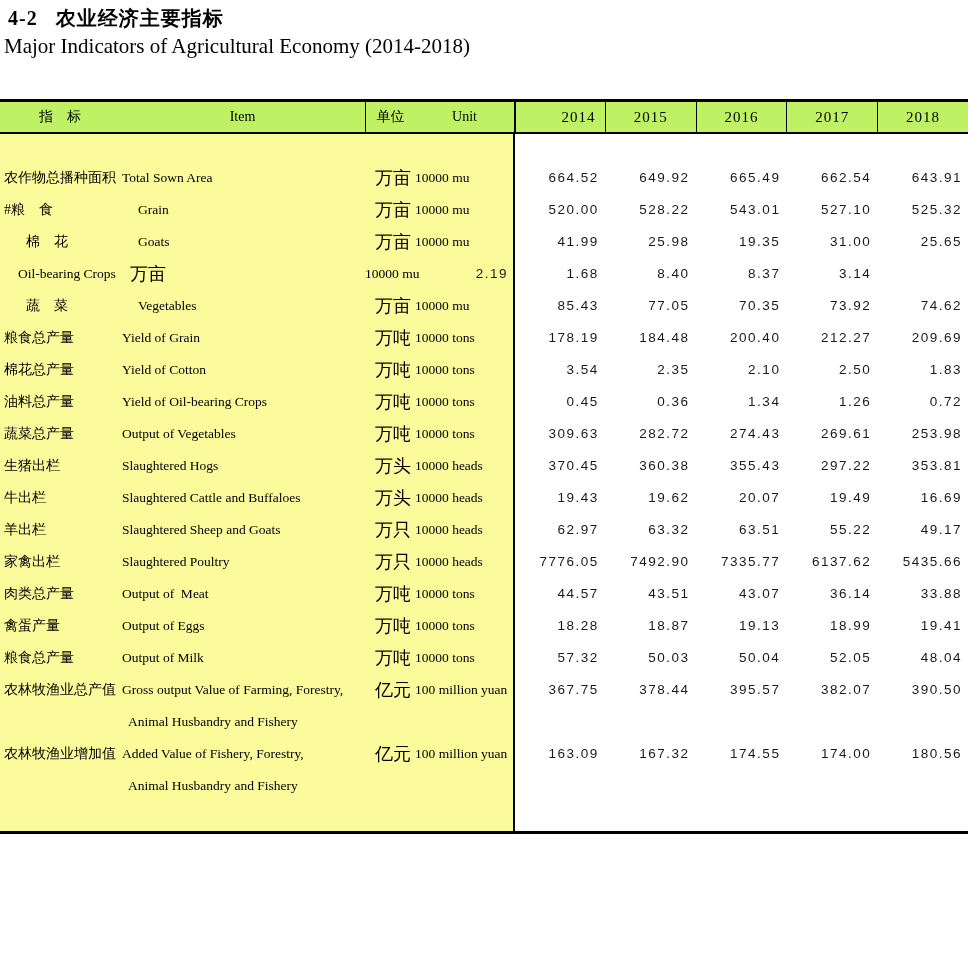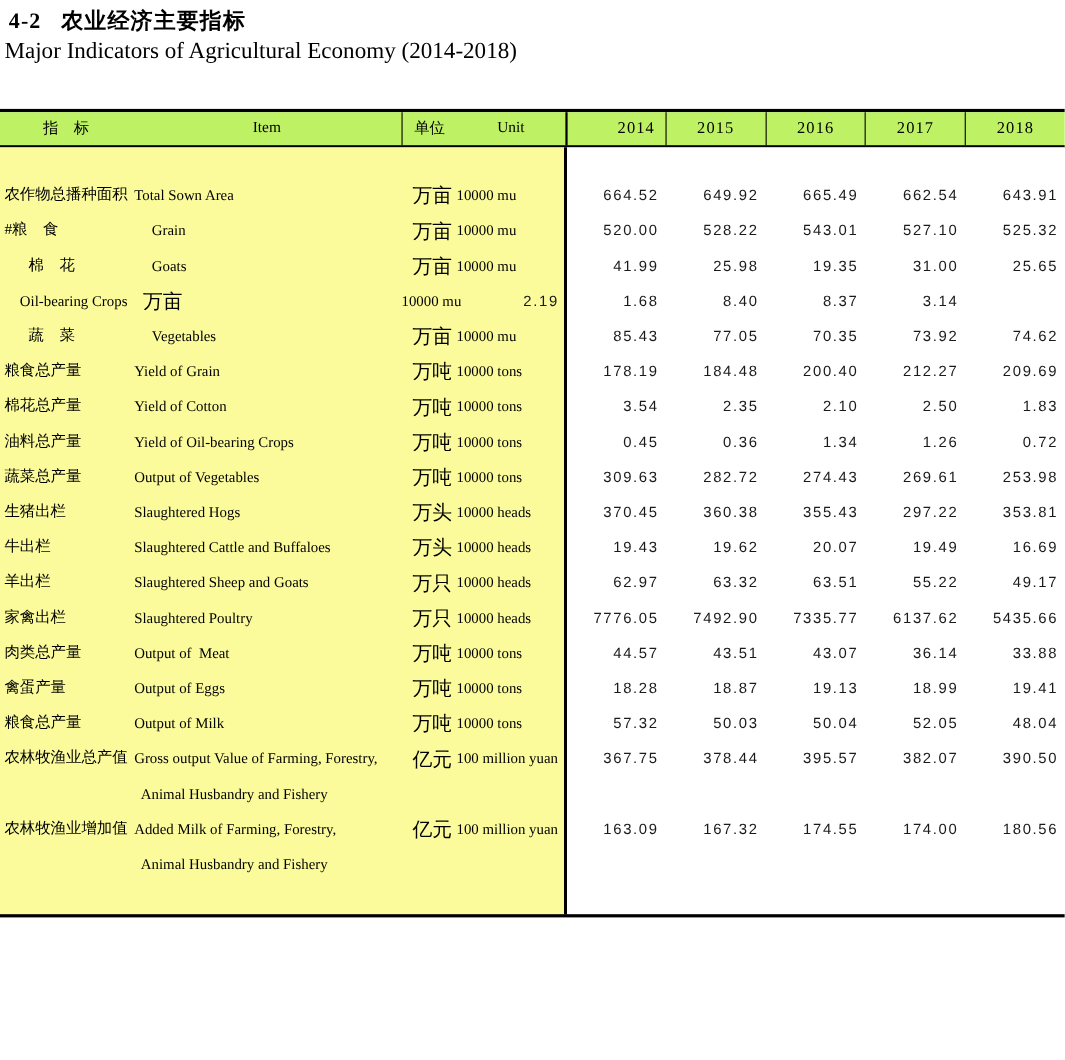--- a/index.html
+++ b/index.html
@@ -251,21 +251,21 @@
           <div class="cell ucn">亿元</div>
           <div class="cell uen">100 million yuan</div>
           <div class="cell num">367.75</div>
           <div class="cell num">378.44</div>
           <div class="cell num">395.57</div>
           <div class="cell num">382.07</div>
           <div class="cell num">390.50</div>
         </div>
         <div class="row">
           <div class="cell cn">农林牧渔业增加值</div>
-          <div class="cell en"><div>Added Milk of Farming, Forestry,</div><div class="l2">Animal Husbandry and Fishery</div></div>
+          <div class="cell en"><div>Added Value of Fishery, Forestry,</div><div class="l2">Animal Husbandry and Fishery</div></div>
           <div class="cell ucn">亿元</div>
           <div class="cell uen">100 million yuan</div>
           <div class="cell num">163.09</div>
           <div class="cell num">167.32</div>
           <div class="cell num">174.55</div>
           <div class="cell num">174.00</div>
           <div class="cell num">180.56</div>
         </div>
       </div>
   </div>

